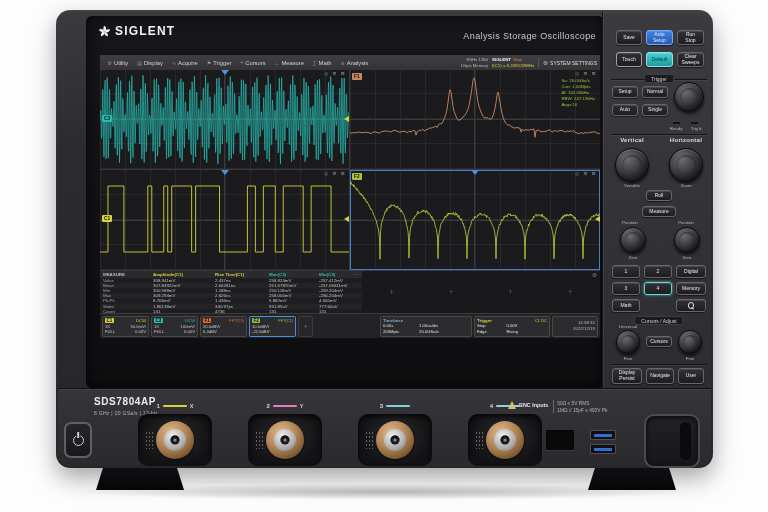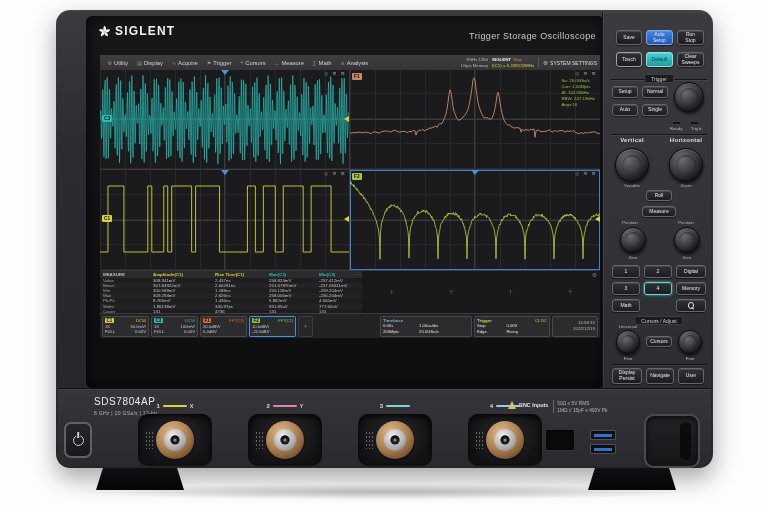--- a/index.html
+++ b/index.html
@@ -111,21 +111,21 @@
   .schip{position:absolute;left:50%;transform:translateX(-50%);background:#1b1b1e;border:1px solid #3e3e43;border-radius:2px;
         font-size:5px;color:#cfcfd2;padding:.5px 6px;white-space:nowrap;}
   .divider{position:absolute;left:5px;right:5px;height:1px;background:#141416;box-shadow:0 1px 0 rgba(255,255,255,.07);}
   .led{position:absolute;width:9px;height:3.5px;background:#121214;border:1px solid #3a3a3f;border-radius:1px;}
   .mag{width:7px;height:7px;position:relative;display:inline-block;}
   .mag::before{content:"";position:absolute;left:0;top:0;width:4.5px;height:4.5px;border:1.2px solid #e0e0e2;border-radius:50%;}
   .mag::after{content:"";position:absolute;left:4.8px;top:4.8px;width:3.2px;height:1.2px;background:#e0e0e2;transform:rotate(45deg);transform-origin:0 0;}
   
   .front-bg{position:absolute;left:2px;top:378px;width:653px;height:78px;border-radius:0 0 12px 12px;
         background:linear-gradient(180deg,#35353a,#2a2a2e);border-top:1px solid #101012;box-shadow:inset 0 1px 0 rgba(255,255,255,.07);}
-  .model{position:absolute;left:38px;top:386px;font-size:10px;font-weight:normal;letter-spacing:.6px;color:#ececee;}
+  .model{position:absolute;left:38px;top:386px;font-size:10px;font-weight:bold;letter-spacing:.6px;color:#ececee;}
   .specs{position:absolute;left:38px;top:400px;font-size:5px;color:#b4b4b8;letter-spacing:.3px;}
   .power{position:absolute;left:8px;top:412px;width:28px;height:36px;border:2px solid #606066;border-radius:7px;
         background:linear-gradient(180deg,#26262a,#19191c);display:flex;align-items:center;justify-content:center;}
   .pwr-ico{width:11px;height:11px;border:1.6px solid #cfcfd2;border-radius:50%;position:relative;}
   .pwr-ico::after{content:"";position:absolute;left:50%;top:-4px;transform:translateX(-50%);width:1.6px;height:6px;background:#cfcfd2;box-shadow:0 0 0 1px #1d1d20;}
   .bnc-label{position:absolute;top:392px;width:74px;height:8px;display:flex;align-items:center;justify-content:center;gap:3px;}
   .bn{font-size:6px;font-weight:bold;color:#dadadc;}
   .bline{width:24px;height:2px;border-radius:1px;}
   .bl{font-size:5.5px;color:#cfcfd2;font-weight:bold;}
   .bnc-cup{position:absolute;top:404px;width:74px;height:52px;border-radius:10px;
@@ -167,21 +167,21 @@
         <g fill="#f2f2f4">
           <path d="M10 1 C13.5 4,13 8,10 10 C7.5 7,7.5 3.5,10 1 Z"></path>
           <path d="M10 1 C13.5 4,13 8,10 10 C7.5 7,7.5 3.5,10 1 Z" transform="rotate(72 10 10)"></path>
           <path d="M10 1 C13.5 4,13 8,10 10 C7.5 7,7.5 3.5,10 1 Z" transform="rotate(144 10 10)"></path>
           <path d="M10 1 C13.5 4,13 8,10 10 C7.5 7,7.5 3.5,10 1 Z" transform="rotate(216 10 10)"></path>
           <path d="M10 1 C13.5 4,13 8,10 10 C7.5 7,7.5 3.5,10 1 Z" transform="rotate(288 10 10)"></path>
         </g>
       </svg>
       <span class="brand-text">SIGLENT</span>
     </div>
-    <div class="dev-title">Trigger Storage Oscilloscope</div>
+    <div class="dev-title">Analysis Storage Oscilloscope</div>
 
     <div class="screen">
       <div class="menubar">
         <div class="menu-items" id="menu-items">
             <div class="mitem">
               <span class="micon">⚙</span>
               <span class="mlabel">Utility</span>
             </div>
             <div class="mitem">
               <span class="micon">▤</span>

